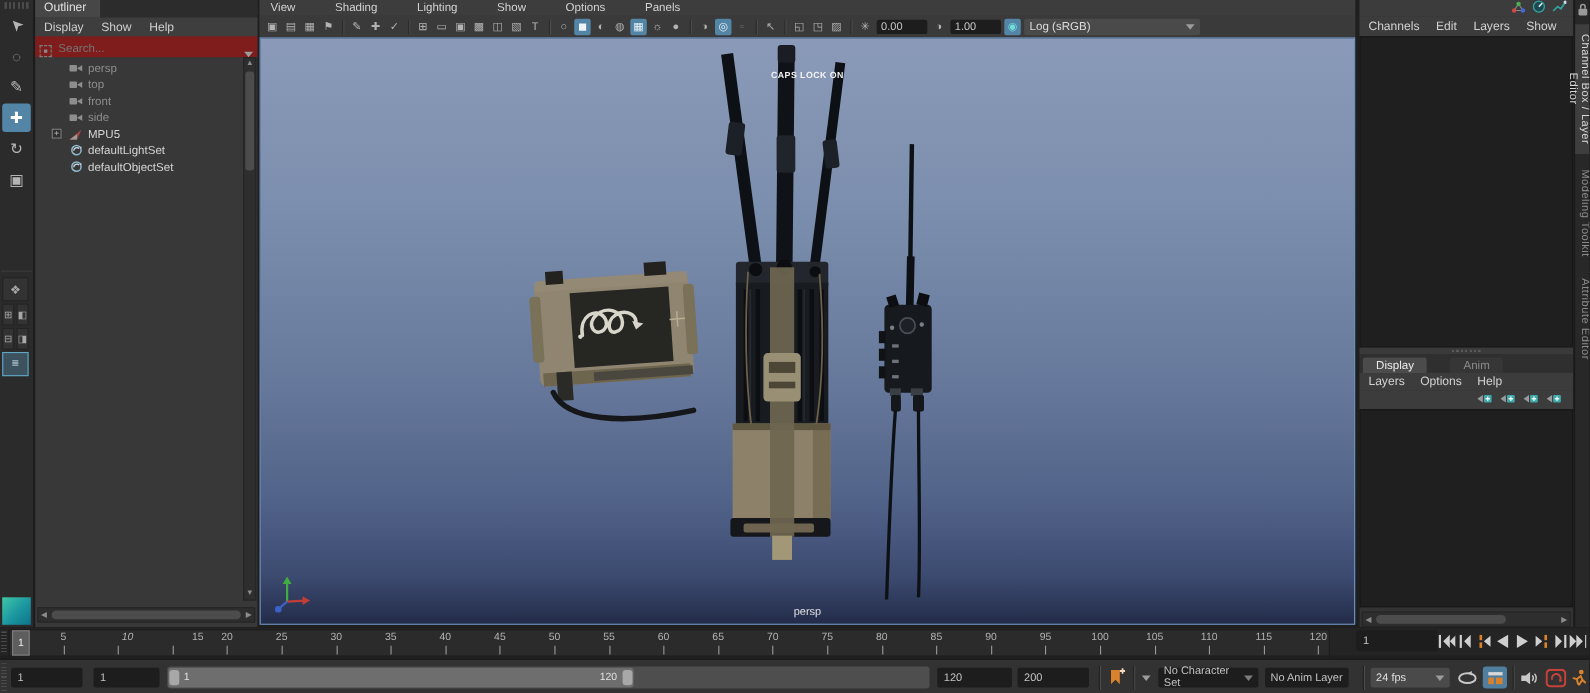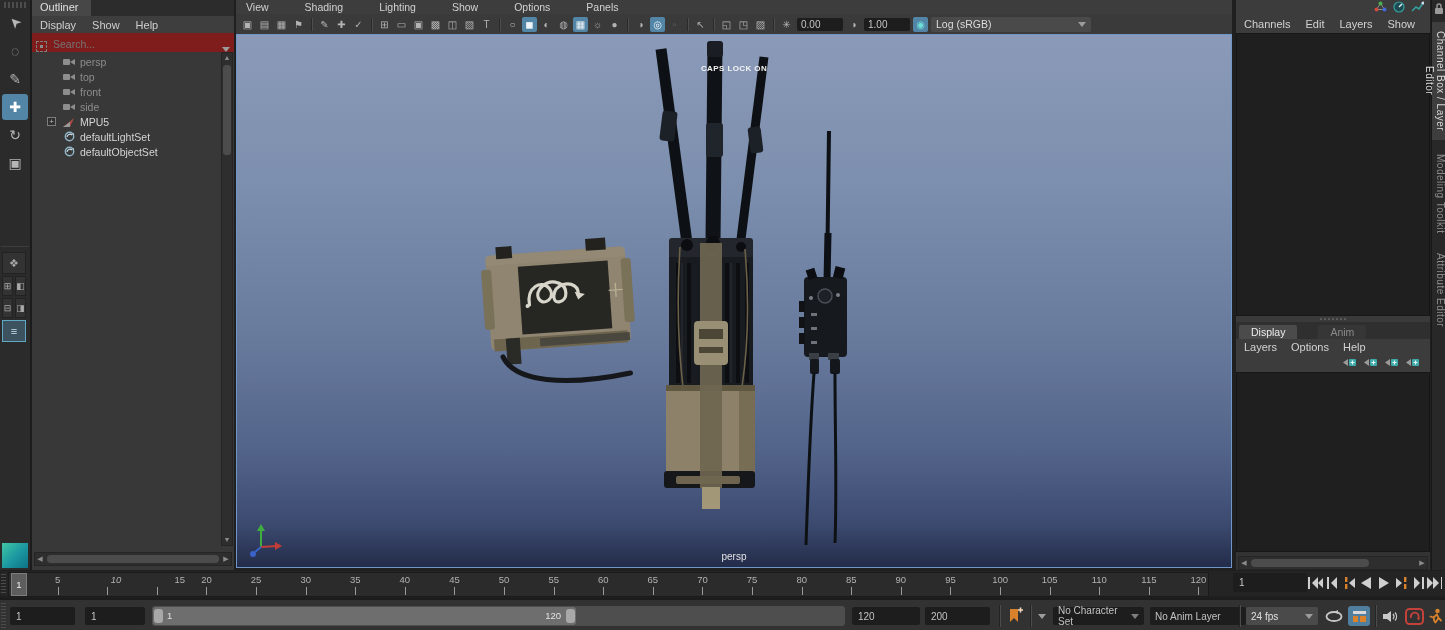--- a/index.html
+++ b/index.html
@@ -617,21 +617,21 @@
         </svg>
       </div>
     <div class="bb-sep" style="left:1030px;"></div>
     <div class="bb-ico" style="left:1035px;width:14px;">
       <span class="caret"></span>
       </div>
     <div class="bb-select" style="left:1053px;width:91px;">
       <span>No Character Set</span>
         <span class="caret" style="border-top-color:#7d7d7d;"></span>
     </div>
-    <div class="bb-select" style="left:1150px;width:96px;">
+    <div class="bb-select" style="left:1150px;width:76px;">
       <span>No Anim Layer</span>
     </div>
     <div class="bb-sep" style="left:1239px;"></div>
     <div class="bb-select" id="fps-select" style="left:1246px;width:72px;">
       <span>24 fps</span>
         <span class="caret"></span>
     </div>
     <div class="bb-ico" style="left:1324px;">
         <svg width="20" height="13">
           <ellipse cx="10" cy="6.5" rx="7.5" ry="4.5" fill="none" stroke="#c6c6c6" stroke-width="1.8"></ellipse>

